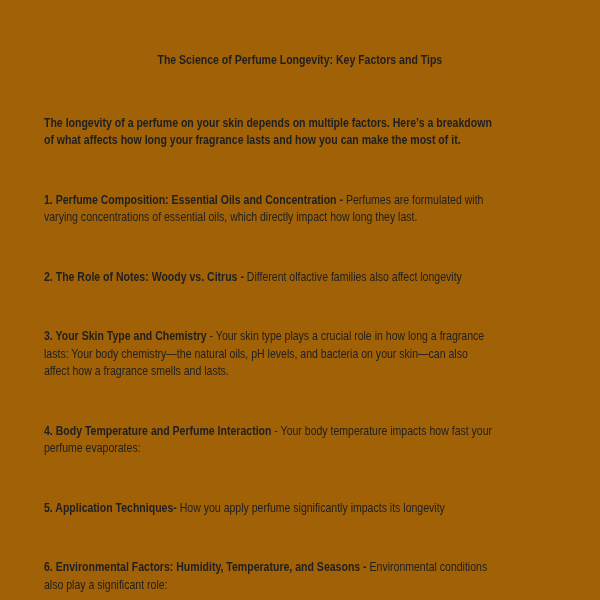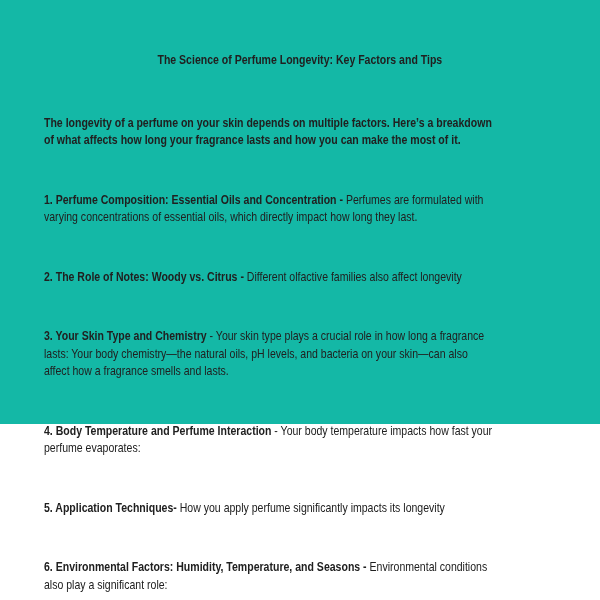--- a/index.html
+++ b/index.html
@@ -6,22 +6,22 @@
     margin: 0;
     padding: 0;
     width: 600px;
     height: 600px;
     background: #ffffff;
     overflow: hidden;
   }
   .page {
     position: relative;
     width: 600px;
-    height: 424px;
-    background: #14b8a6;
+    height: 600px;
+    background: #a16207;
     font-family: "Liberation Sans", sans-serif;
     color: #202020;
   }
   .content {
     position: absolute;
     top: 16px;
     left: 44px;
     width: 656px;
     transform: scaleX(0.78);
     transform-origin: top left;

